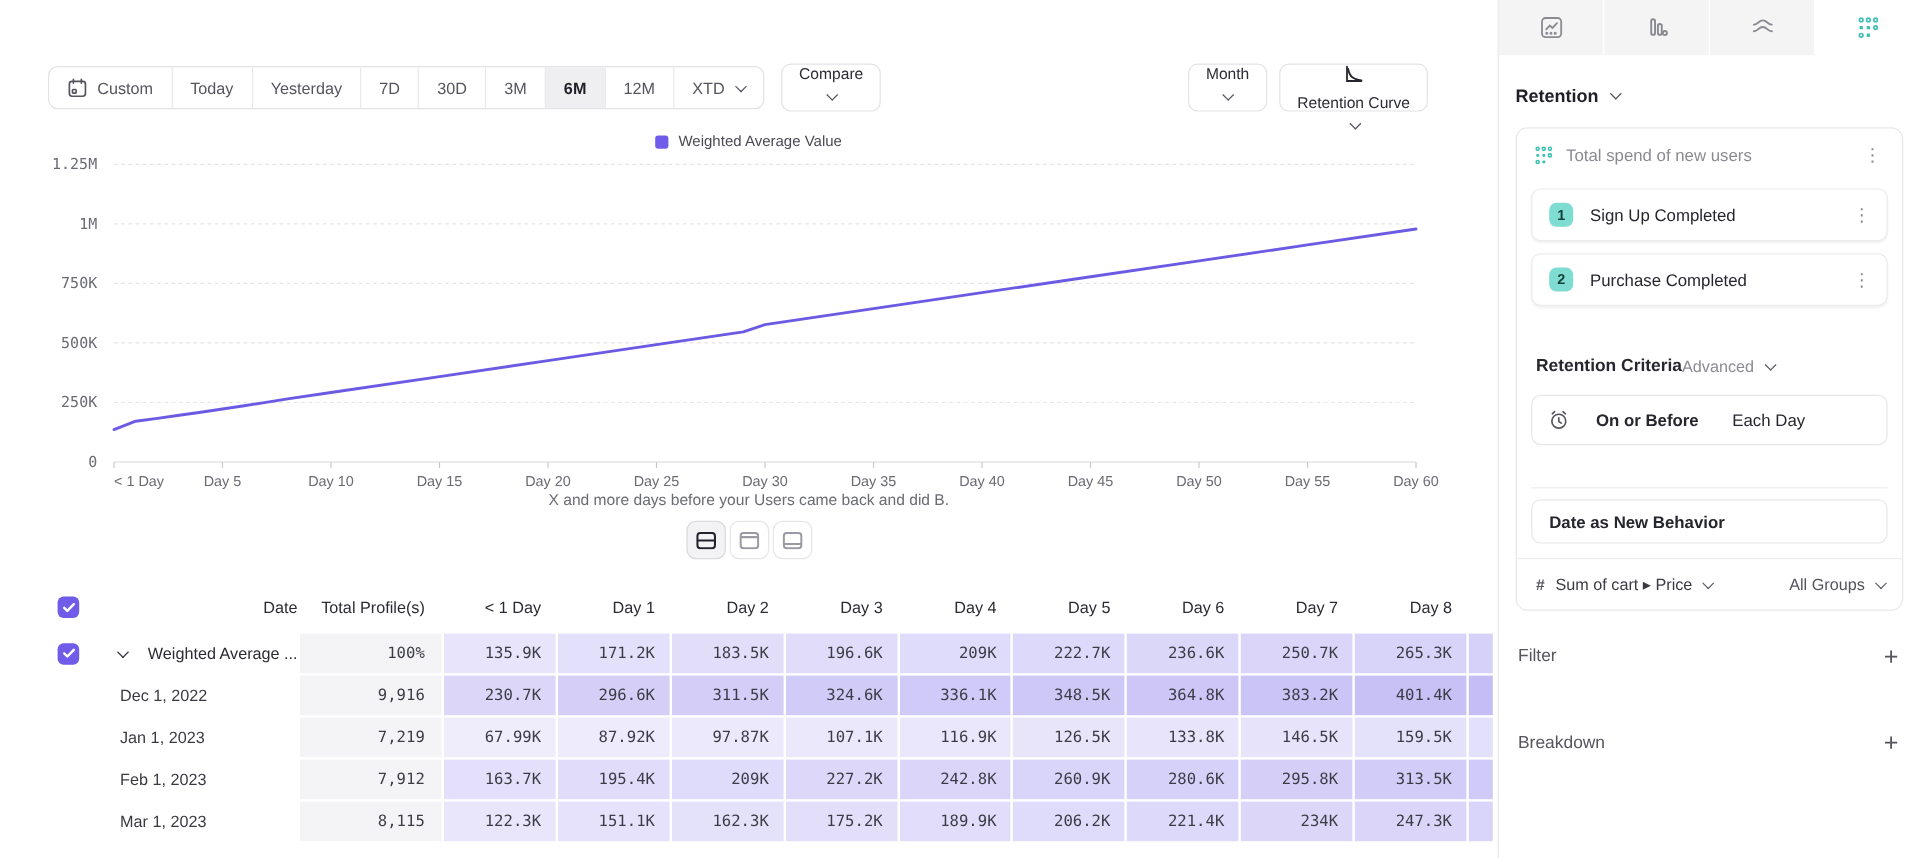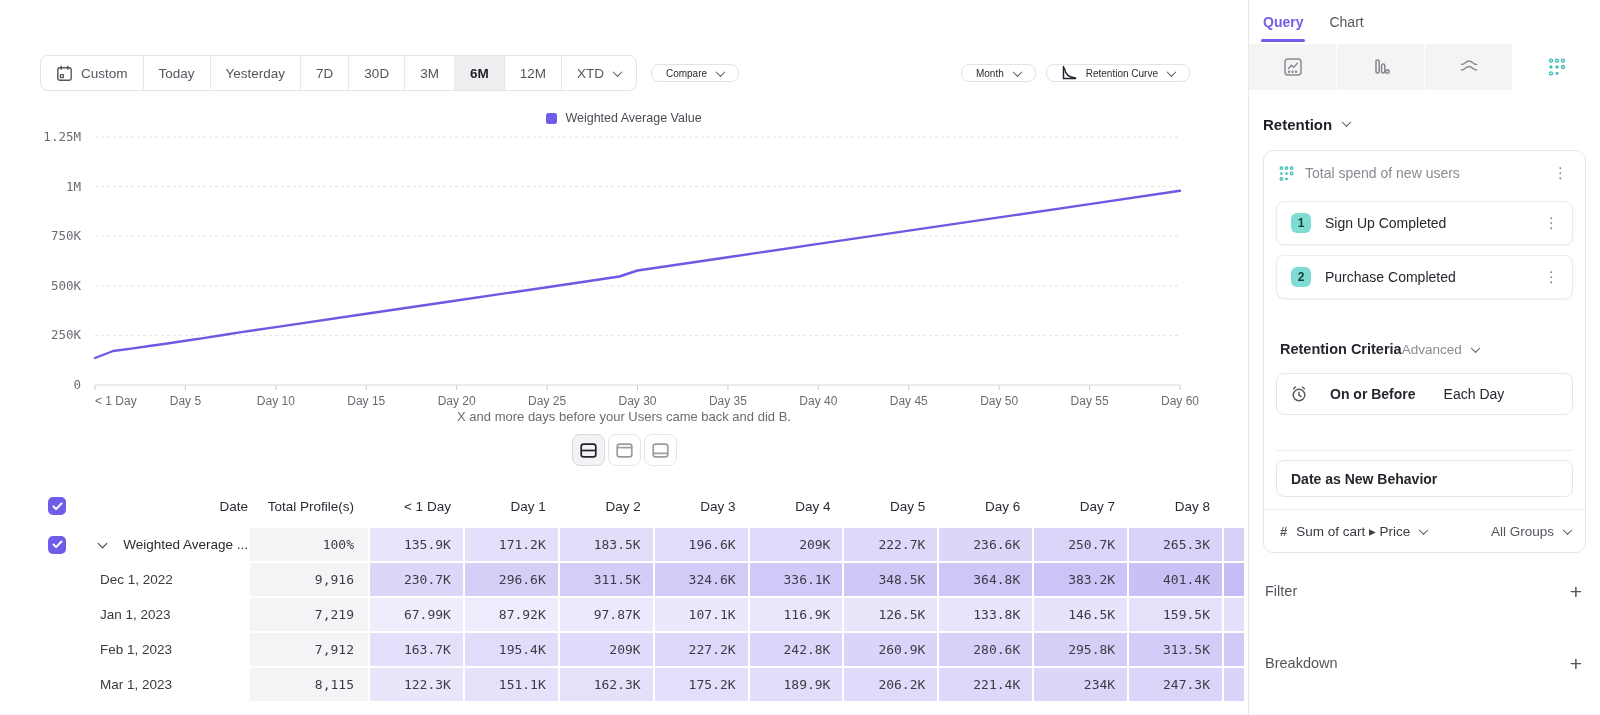--- a/index.html
+++ b/index.html
@@ -9,22 +9,22 @@
   .main { width:1248px; position:relative; }
   .panel { width:352px; border-left:1px solid #e8e8ea; position:relative; }
 
   
   .toolbar { display:flex; align-items:center; margin:55px 58px 0 40px; height:36px; }
   .seg-group { display:inline-flex; border:1px solid #e3e3e6; border-radius:8px; overflow:hidden; height:36px; background:#fff; }
   .seg { display:flex; align-items:center; gap:8px; padding:0 15px; font-size:13.5px; color:#55555e;
     border-left:1px solid #e9e9ec; cursor:pointer; white-space:nowrap; }
   .seg:first-child { border-left:none; }
   .seg.selected { background:#efeff1; color:#1e1e26; font-weight:700; }
-  .btn { display:inline-flex; align-items:center; gap:8px; height:18px; padding:0 14px;
-    border:1px solid #e3e3e6; border-radius:8px; background:#fff; font-size:10px; color:#2b2b33; cursor:pointer; }
+  .btn { display:inline-flex; align-items:center; gap:8px; height:40px; padding:0 14px;
+    border:1px solid #e3e3e6; border-radius:8px; background:#fff; font-size:13px; color:#2b2b33; cursor:pointer;flex-direction:column; }
   .btn.compare { margin-left:14px; font-weight:500; }
   .toolbar .spacer { flex:1; }
   .btn.month { font-weight:500; }
   .btn.charttype { margin-left:10px; font-weight:500; }
   .chev { width:7px; height:7px; border-right:1.6px solid currentColor; border-bottom:1.6px solid currentColor;
     display:inline-block; transform:rotate(45deg) translate(-1px,-1px); margin-left:2px; color:#55555e; flex:none; }
 
   
   .legend { display:flex; justify-content:center; align-items:center; gap:8px; margin-top:20px; height:14px;
     font-size:12.5px; color:#4a4a54; }
@@ -342,28 +342,20 @@
           <div class="cell num" style="background:rgba(111,92,232,0.222)">206.2K</div>
           <div class="cell num" style="background:rgba(111,92,232,0.234)">221.4K</div>
           <div class="cell num" style="background:rgba(111,92,232,0.244)">234K</div>
           <div class="cell num" style="background:rgba(111,92,232,0.255)">247.3K</div>
           <div class="cell" style="background:rgba(111,92,232,0.267)"></div>
         </div>
       </div>
   </div>
 
   <div class="panel">
-    <div class="panel-tabs">
-      <div class="tab active">
-          <span>Query</span>
-        </div>
-      <div class="tab">
-          <span>Chart</span>
-        </div>
-    </div>
 
     <div class="report-tiles">
       <div class="tile">
         <svg width="20" height="20" viewBox="0 0 20 20" fill="none" stroke="currentColor" stroke-width="1.5" stroke-linecap="round">
           <rect x="2" y="2" width="16" height="16" rx="3"></rect>
             <path d="M5.5 11.5l3-3.2 2.2 2 3.8-4"></path>
           <circle cx="6" cy="14.8" r="0.5" fill="currentColor"></circle>
             <circle cx="9.5" cy="14.8" r="0.5" fill="currentColor"></circle>
             <circle cx="13" cy="14.8" r="0.5" fill="currentColor"></circle>
         </svg>

